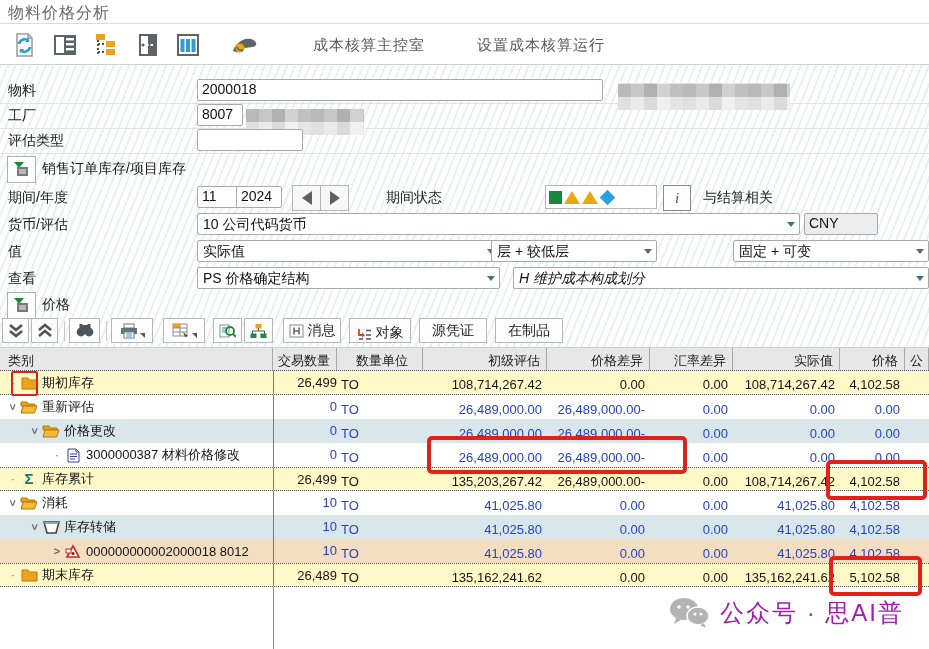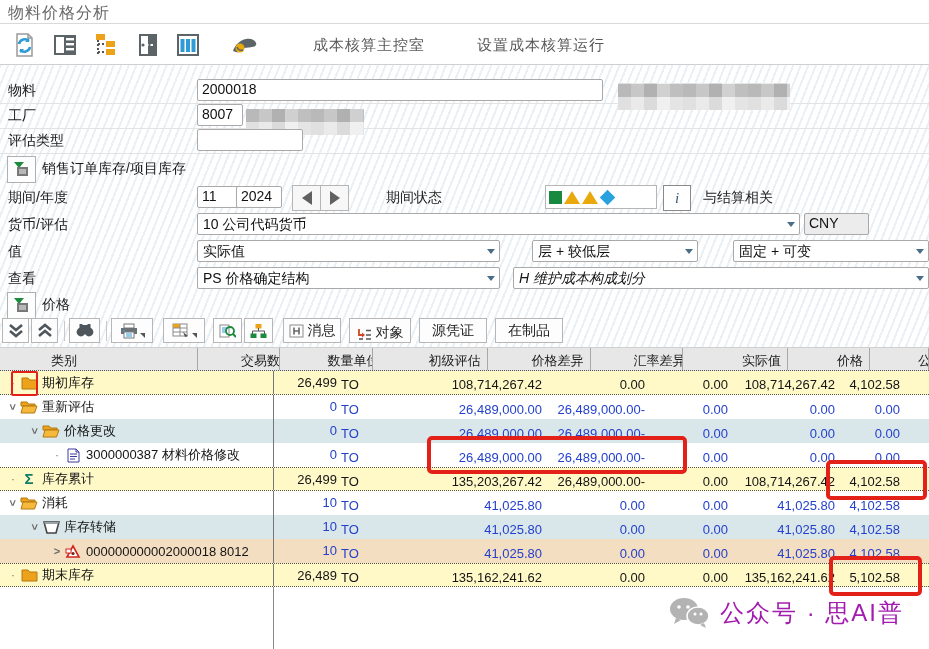--- a/index.html
+++ b/index.html
@@ -44,21 +44,21 @@
   .seclabel{position:absolute;left:42px;top:4px;font-size:14px;color:#1c1c1c;}
   
   .tb2{left:2px;top:317px;width:927px;height:27px;display:flex;align-items:center;}
   .tb2 .b{height:25px;background:#fdfdfd;border:1px solid #b7b7b7;display:flex;align-items:center;
         justify-content:center;margin-right:2px;box-sizing:border-box;cursor:pointer;font-size:14px;color:#222;}
   .tb2 .sep{width:1px;height:20px;background:#c9c9c9;margin:0 4px;}
   .ddc{width:0;height:0;border-left:5px solid transparent;border-top:5px solid #555;margin:10px 0 0 2px;}
   
   .thead{left:0;top:347px;width:929px;height:24px;display:flex;background:#e7e7e7;
         border-top:1px solid #cfcfcf;border-bottom:1px dotted #555;box-sizing:border-box;font-size:13px;color:#1a1a1a;}
-  .thead .hc{box-sizing:border-box;border-right:1px solid #a8a8a8;padding-top:4px;overflow:hidden;white-space:nowrap;margin-left:43px;}
+  .thead .hc{box-sizing:border-box;border-right:1px solid #a8a8a8;padding-top:4px;overflow:hidden;white-space:nowrap;}
   .tbody{left:0;top:371px;width:929px;}
   .t-row{display:flex;width:929px;height:24px;box-sizing:border-box;font-size:13px;align-items:center;}
   .t-row.total{background:#fff9c8;border-top:1px dotted #555;border-bottom:1px dotted #555;}
   .t-row.total:first-child{border-top:none;}
   .t-row.detail{background:#fff;}
   .t-row.detail-blue{background:#d9e7eb;}
   .t-row.detail-tan{background:#f3dec1;}
   .t-row .c{box-sizing:border-box;overflow:hidden;white-space:nowrap;padding-top:0px;}
   .t-row.total .num{color:#141414;}
   .t-row.detail .num,.t-row.detail-blue .num,.t-row.detail-tan .num{color:#2440cc;}
@@ -192,27 +192,27 @@
       <span class="tri-up"></span>
       <span class="diam" style="background:#28a2de;"></span>
     </span>
     <span class="infobtn">i</span>
     <span class="sideword" style="left:703px;">与结算相关</span>
   </div>
 
   <div class="abs frow" style="top:212px;border-bottom:none;">
     <span class="flabel">货币/评估</span>
     <span class="combo" style="left:197px;width:603px;"><span>10 公司代码货币</span><span class="chev"></span></span>
-    <span class="ibox gray" style="left:804px;width:65px;">CNY</span>
+    <span class="ibox gray" style="left:804px;width:74px;">CNY</span>
   </div>
 
   <div class="abs frow" style="top:239px;border-bottom:none;">
     <span class="flabel">值</span>
     <span class="combo" style="left:197px;width:303px;"><span>实际值</span><span class="chev"></span></span>
-    <span class="combo" style="left:532px;width:166px;"><span>层 + 较低层</span><span class="chev"></span></span>
+    <span class="combo" style="left:491px;width:166px;"><span>层 + 较低层</span><span class="chev"></span></span>
     <span class="combo" style="left:733px;width:196px;"><span>固定 + 可变</span><span class="chev"></span></span>
   </div>
 
   <div class="abs frow" style="top:266px;border-bottom:none;">
     <span class="flabel">查看</span>
     <span class="combo" style="left:197px;width:303px;"><span>PS 价格确定结构</span><span class="chev"></span></span>
     <span class="combo" style="left:513px;width:416px;font-style:italic;"><span>H 维护成本构成划分</span><span class="chev"></span></span>
   </div>
 
   <div class="abs" style="left:0;top:292px;width:929px;height:27px;">

